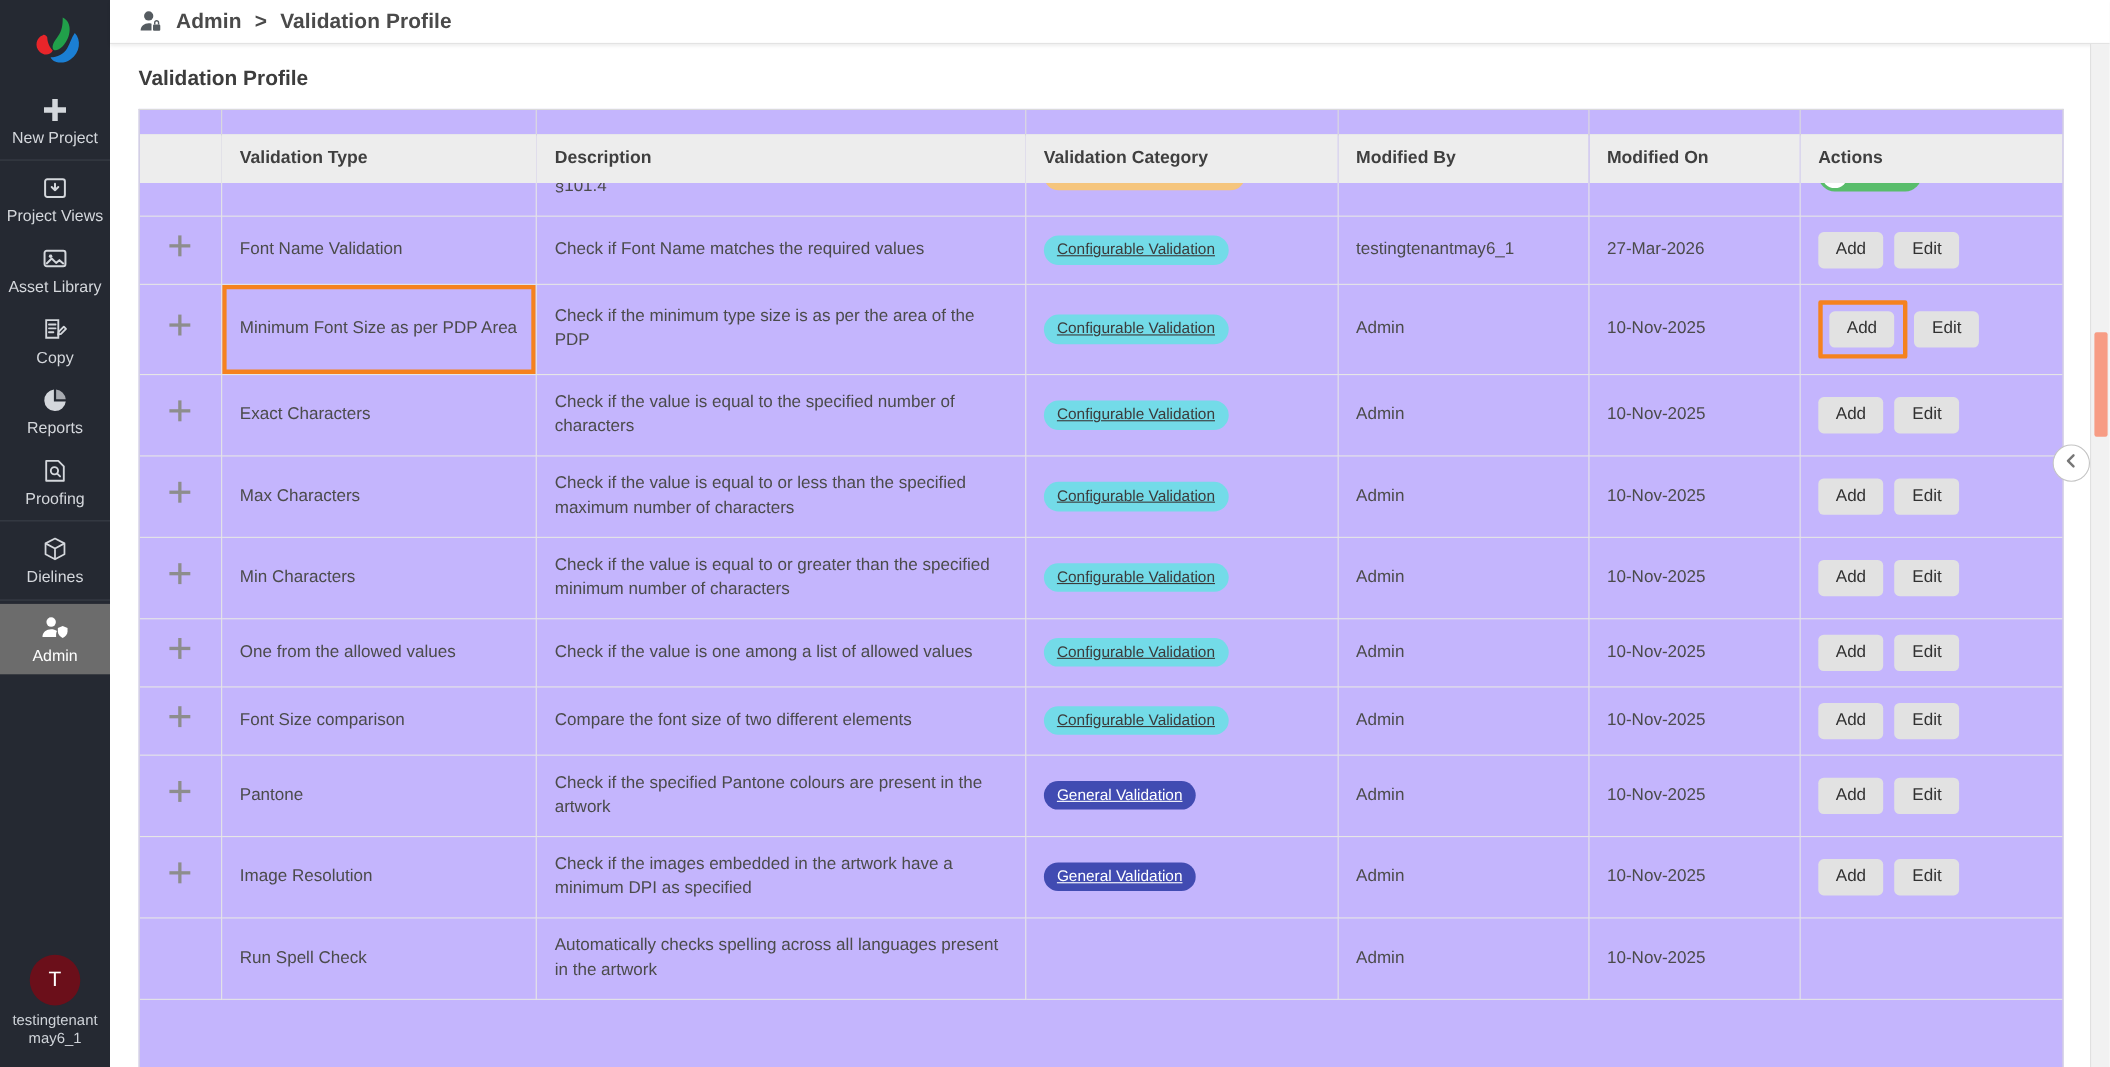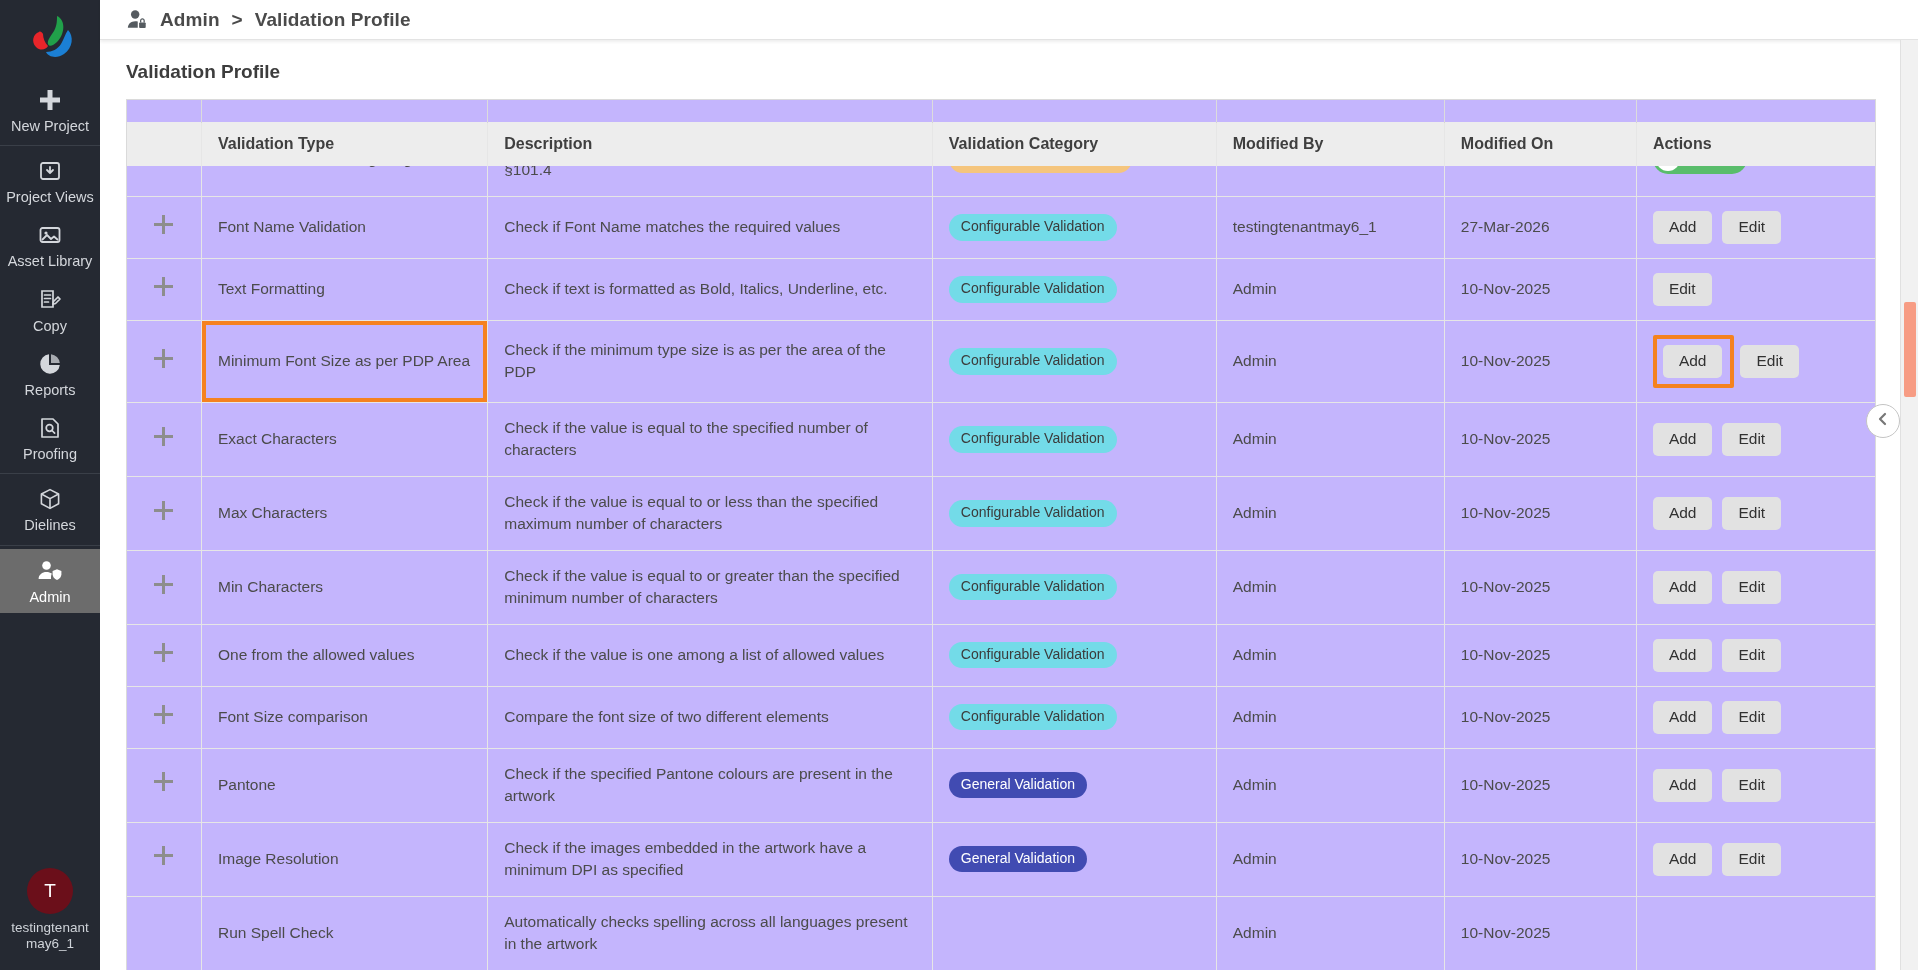--- a/index.html
+++ b/index.html
@@ -87,21 +87,21 @@
 
   .plus {
     display:inline-block; width: 19px; height: 19px; position: relative; cursor: pointer;
   }
   .plus::before, .plus::after { content:""; position:absolute; background:#8d8d8d; }
   .plus::before { left: 0; top: 8px; width: 19px; height: 3px; }
   .plus::after  { top: 0; left: 8px; height: 19px; width: 3px; }
 
   .badge {
     display: inline-block; border-radius: 14px; padding: 5px 12px 6px;
-    font-size: 14px; line-height: 1.1; white-space: nowrap;
+    font-size: 14px; line-height: 1.1; white-space: nowrap; text-decoration: underline;
   }
   .badge.pre { background: #f5c57d; color: #4a4a4a; }
   .badge.conf { background: #73dbe8; color: #3b3b3b; }
   .badge.gen { background: #414bb2; color: #ffffff; }
 
   .btn {
     display:inline-block; background:#e2e2e2; color:#313131;
     border: none; border-radius: 5px; padding: 7px 16px 8px;
     font-size: 15.5px; font-family: inherit; cursor: pointer; margin-right: 10px;
   }
@@ -302,29 +302,20 @@
               <td class="td-expand"><span class="plus"></span></td>
               <td>Font Name Validation</td>
               <td>Check if Font Name matches the required values</td>
               <td><span class="badge conf">Configurable Validation</span></td>
               <td>testingtenantmay6_1</td>
               <td>27-Mar-2026</td>
               <td class="act-cell"><button class="btn">Add</button><button class="btn">Edit</button></td>
             </tr>
             <tr>
               <td class="td-expand"><span class="plus"></span></td>
-              <td>Text Formatting</td>
-              <td>Check if text is formatted as Bold, Italics, Underline, etc.</td>
-              <td><span class="badge conf">Configurable Validation</span></td>
-              <td>Admin</td>
-              <td>10-Nov-2025</td>
-              <td class="act-cell"><button class="btn">Edit</button></td>
-            </tr>
-            <tr>
-              <td class="td-expand"><span class="plus"></span></td>
               <td class="hl-type">Minimum Font Size as per PDP Area</td>
               <td>Check if the minimum type size is as per the area of the PDP</td>
               <td><span class="badge conf">Configurable Validation</span></td>
               <td>Admin</td>
               <td>10-Nov-2025</td>
               <td class="act-cell"><span class="hl-add-box"><button class="btn">Add</button></span><button class="btn">Edit</button></td>
             </tr>
             <tr>
               <td class="td-expand"><span class="plus"></span></td>
               <td>Exact Characters</td>

